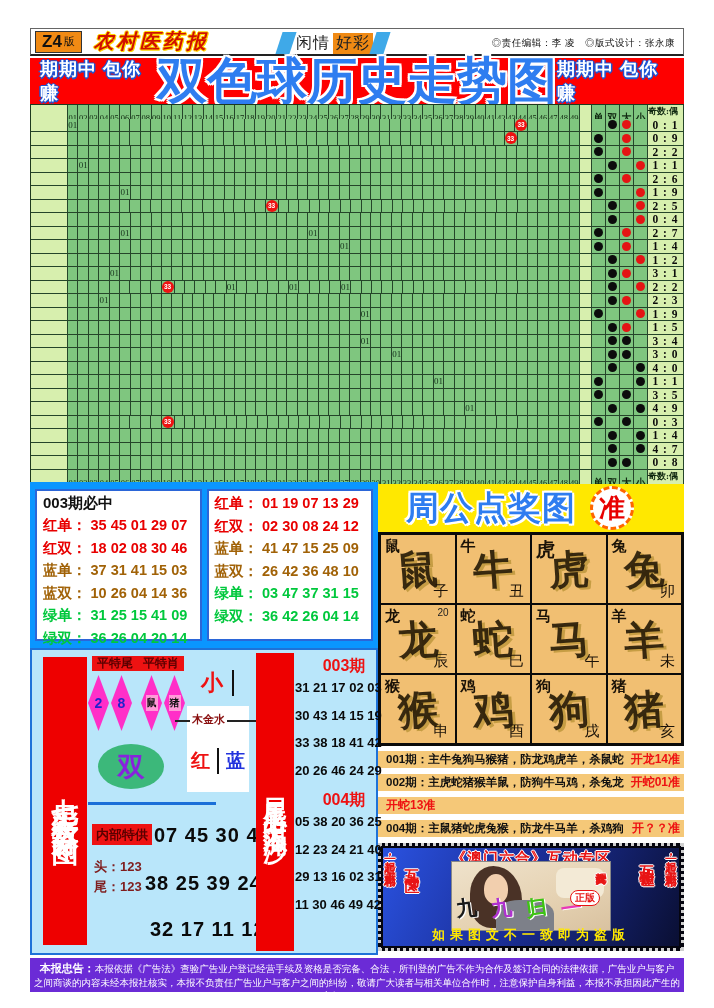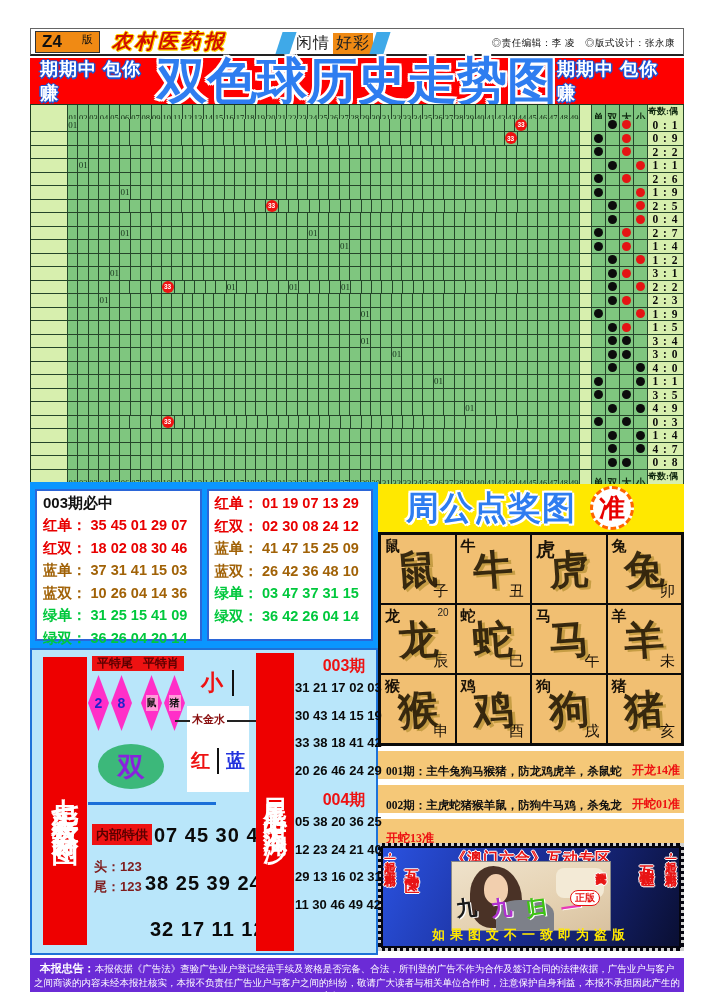--- a/index.html
+++ b/index.html
@@ -4,21 +4,21 @@
 <style>
   * { margin:0; padding:0; box-sizing:border-box; }
   html,body { width:714px; height:1008px; background:#ffffff; font-family:"Liberation Sans", sans-serif; overflow:hidden; }
   #page { position:relative; width:714px; height:1008px; background:#fff; }
 
   
   #header-bar { position:absolute; left:30px; top:28px; width:654px; height:28px;
     background:#fff; border:1px solid #666; border-bottom:2px solid #222;
     display:flex; align-items:center; }
   #z4-box { background:#f08a14; border:1px solid #333; height:22px; margin-left:4px;
-    padding:0 6px; display:flex; align-items:flex-start; gap:20px; }
+    padding:0 6px; display:flex; align-items:center; gap:2px; }
   #z4-box .big { font-size:17px; font-weight:bold; color:#111; }
   #z4-box .small { font-size:11px; color:#111; }
   #paper-name { font-size:20px; font-weight:bold; font-style:italic; color:#d01000;
     margin-left:12px; letter-spacing:3px;
     text-shadow:1px 0 #ffd700,-1px 0 #ffd700,0 1px #ffd700,0 -1px #ffd700,1px 1px #ffd700; }
   #masthead-tab { position:absolute; left:248px; top:2px; height:24px; display:flex; align-items:center; }
   .slash { width:14px; height:22px; background:#3fa9e8; transform:skewX(-18deg); }
   .tab-txt { font-size:16px; color:#222; padding:0 3px; letter-spacing:1px; }
   .tab-txt.orange { background:#f08a14; }
   #editors { position:absolute; right:8px; top:8px; font-size:9.5px; color:#111; letter-spacing:.5px; }
@@ -70,22 +70,22 @@
     border:3px solid #0a0a0a; display:grid; grid-template-columns:repeat(4,1fr); grid-template-rows:repeat(3,1fr); gap:2px; }
   .zcell { background:#f1bf72; position:relative; overflow:hidden; }
   .zname { position:absolute; left:4px; top:2px; font-family:"Liberation Serif", serif; font-size:15px; font-weight:bold; color:#1a1208; }
   .zname.bold { font-size:19px; font-weight:900; }
   .znote { position:absolute; right:6px; top:2px; font-size:10px; color:#222; }
   .zbranch { position:absolute; right:6px; bottom:2px; font-family:"Liberation Serif", serif; font-size:15px; color:#1a1208; }
   .zart { position:absolute; left:50%; top:52%; transform:translate(-50%,-50%) rotate(-4deg);
     font-family:"Liberation Serif", serif; font-size:40px; font-weight:900; color:rgba(40,28,8,.92);
     text-shadow:3px 2px 0 rgba(190,150,60,.85); }
   #zg-tips { position:absolute; left:378px; top:751px; width:306px; }
-  .tip-row { height:28px; background:#f5c878; margin-bottom:6px; display:flex; align-items:flex-end;
-    padding:0 4px 0 8px; white-space:nowrap;font-family:Liberation Serif, serif; }
+  .tip-row { height:17px; background:#f5c878; margin-bottom:6px; display:flex; align-items:center;
+    padding:0 4px 0 8px; white-space:nowrap; }
   .tip-text { font-size:11.5px; font-weight:bold; color:#111; letter-spacing:0; flex:1; }
   .tip-result { font-size:12px; font-weight:bold; color:#ee1212; }
 
   
   #macau { position:absolute; left:378px; top:843px; width:306px; height:108px; background:#05050f;
     border:3px dotted #cfcfcf; display:flex; padding:2px; }
   #macau-inner { flex:1; background:linear-gradient(115deg,#2a52e0 0%,#1b2f9a 45%,#0a0f33 100%);
     position:relative; }
   .vtext { writing-mode:vertical-rl; text-orientation:upright; font-weight:900; color:#e81515; white-space:nowrap;
     text-shadow:1px 0 #fff,-1px 0 #fff,0 1px #fff,0 -1px #fff; line-height:1; }

